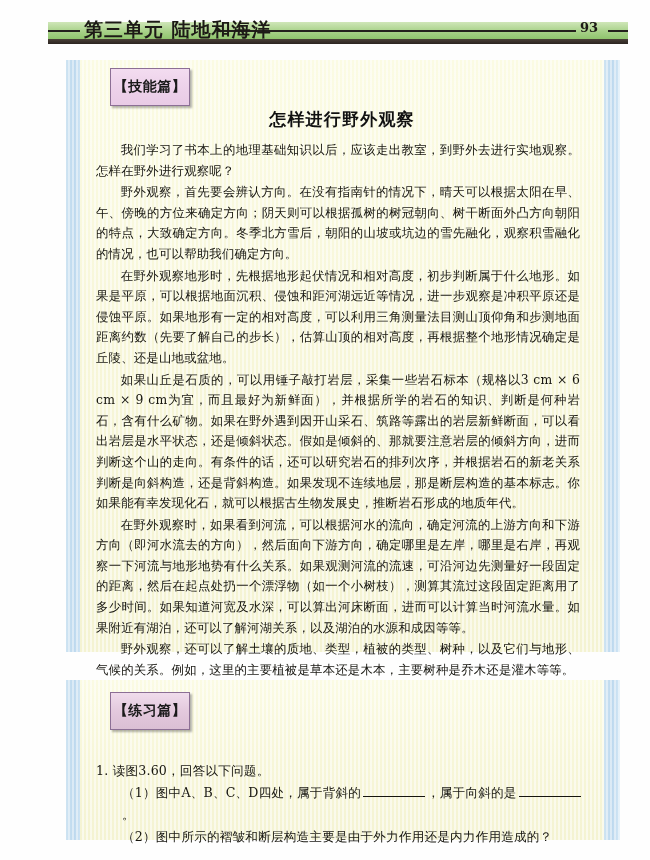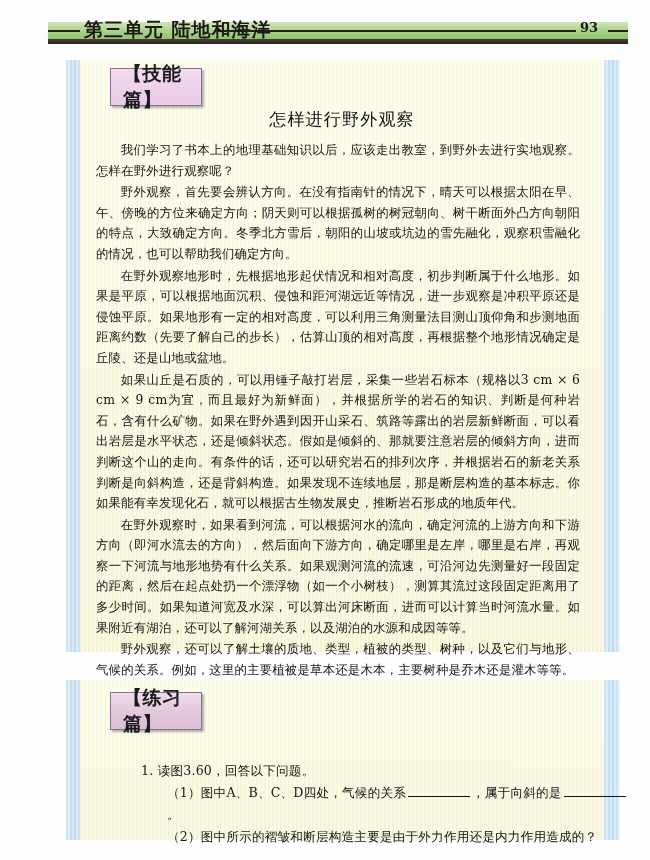--- a/index.html
+++ b/index.html
@@ -136,24 +136,23 @@
   
   .tag-box {
     position: absolute;
     border: 1.5px solid #8c6f95;
     box-shadow: 2px 2px 2px rgba(0,0,0,0.30);
     display: flex;
     align-items: center;
     justify-content: center;
     font-family: "DejaVu Sans", "Liberation Sans", sans-serif;
     font-weight: bold;
-    font-size: 19px;
+    font-size: 14px;
     letter-spacing: 0.5px;
     color: #1b1b1b;
-    padding-left: 12px;
   }
   .tag-skill {
     left: 110px;
     top: 68px;
     width: 78px;
     height: 36px;
     background: linear-gradient(180deg, #f3dcf0 0%, #edd2ea 50%, #e9cbe6 100%);
   }
   .tag-exercise {
     left: 110px;
@@ -164,21 +163,21 @@
   }
 
   
   .article-title {
     position: absolute;
     left: 80px;
     top: 108px;
     width: 524px;
     text-align: center;
     font-family: "DejaVu Sans", "Liberation Sans", sans-serif;
-    font-weight: normal;
+    font-weight: bold;
     font-size: 17px;
     letter-spacing: 1.2px;
     color: #111111;
   }
 
   
   .body-text {
     position: absolute;
     left: 96px;
     top: 140px;
@@ -195,21 +194,20 @@
     text-justify: inter-character;
     letter-spacing: 0.2px;
   }
 
   
   .exercise {
     position: absolute;
     left: 96px;
     top: 760px;
     width: 492px;
-    margin-left: 45px;
   }
   .ex-item {
     font-family: "DejaVu Serif", "Liberation Serif", serif;
     font-size: 12.6px;
     line-height: 22px;
     color: #16150f;
     letter-spacing: 0.2px;
   }
   .ex-sub {
     font-family: "DejaVu Serif", "Liberation Serif", serif;
@@ -265,20 +263,20 @@
   <div class="panel panel-ex"></div>
 
   <div class="tag-box tag-exercise">【练习篇】</div>
 
   <div class="exercise">
     <div class="ex-item">
       <span>1.</span>
       <span>读图3.60，回答以下问题。</span>
     </div>
     <div class="ex-sub">
-      <span>（1）</span><span>图中A、B、C、D四处，气候的关系</span><span class="blank"></span><span>，属于向斜的是</span><span class="blank"></span><span>。</span>
+      <span>（1）</span><span>图中A、B、C、D四处，属于背斜的</span><span class="blank"></span><span>，属于向斜的是</span><span class="blank"></span><span>。</span>
     </div>
     <div class="ex-sub">
       <span>（2）</span><span>图中所示的褶皱和断层构造主要是由于外力作用还是内力作用造成的？</span>
     </div>
   </div>
 
 </div>
 
 </body></html>

